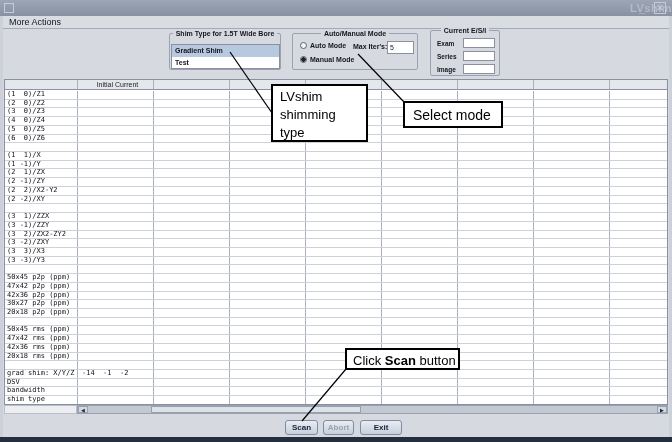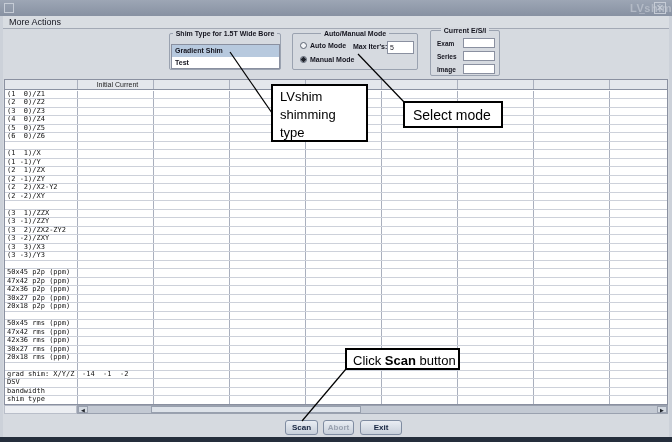--- a/index.html
+++ b/index.html
@@ -528,31 +528,20 @@
           <div class="cell c-data"></div>
           <div class="cell c-data"></div>
           <div class="cell c-data"></div>
           <div class="cell c-data"></div>
           <div class="cell c-data"></div>
           <div class="cell c-data"></div>
           <div class="cell c-data"></div>
           <div class="cell c-data c-last"></div>
         </div>
         <div class="trow">
-          <div class="cell c-label">30x27 rms (ppm)</div>
-          <div class="cell c-data"></div>
-          <div class="cell c-data"></div>
-          <div class="cell c-data"></div>
-          <div class="cell c-data"></div>
-          <div class="cell c-data"></div>
-          <div class="cell c-data"></div>
-          <div class="cell c-data"></div>
-          <div class="cell c-data c-last"></div>
-        </div>
-        <div class="trow">
           <div class="cell c-label">20x18 rms (ppm)</div>
           <div class="cell c-data"></div>
           <div class="cell c-data"></div>
           <div class="cell c-data"></div>
           <div class="cell c-data"></div>
           <div class="cell c-data"></div>
           <div class="cell c-data"></div>
           <div class="cell c-data"></div>
           <div class="cell c-data c-last"></div>
         </div>

